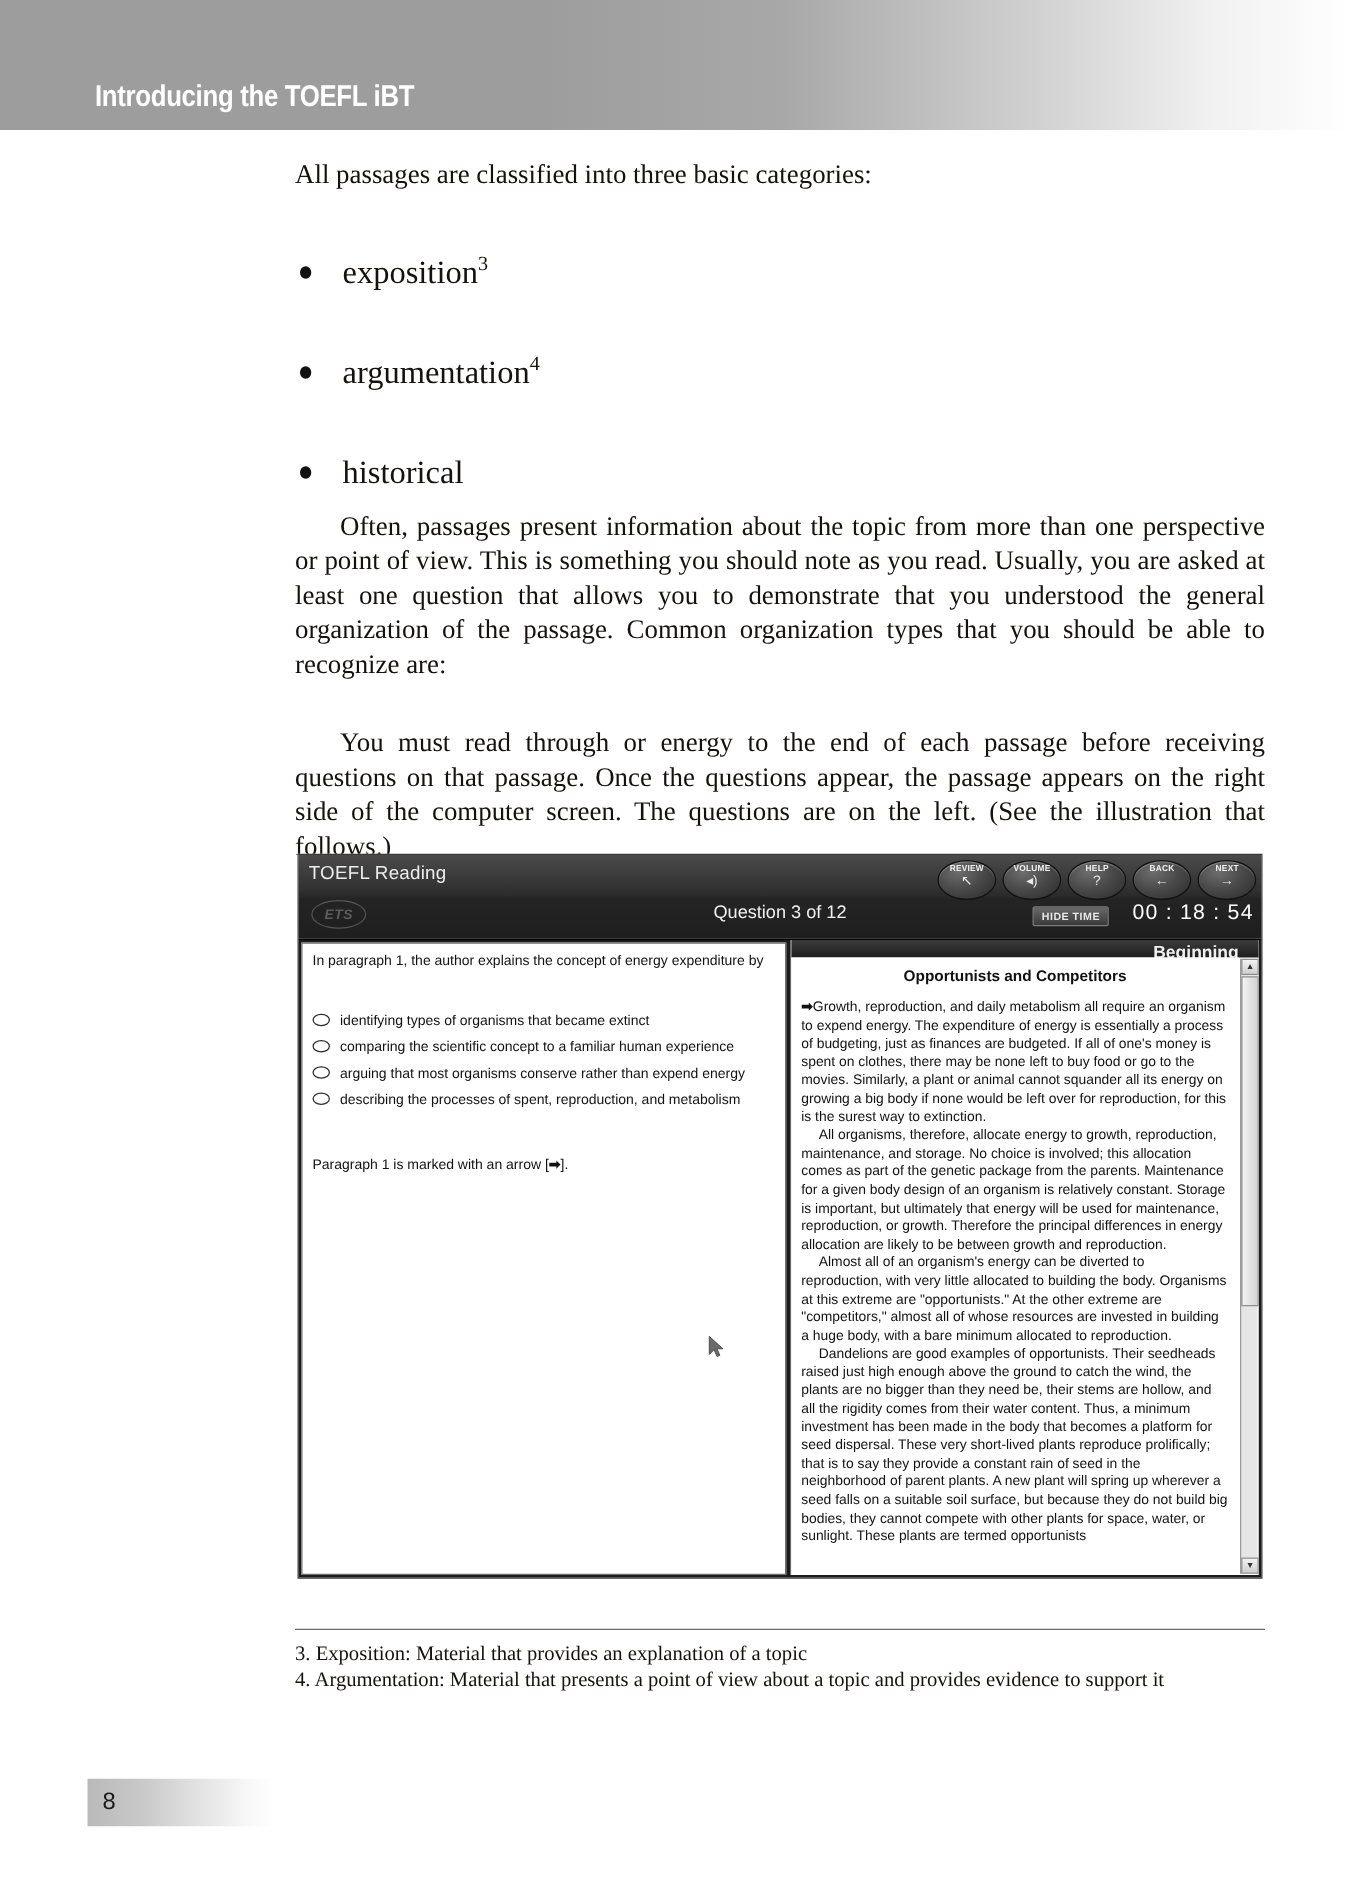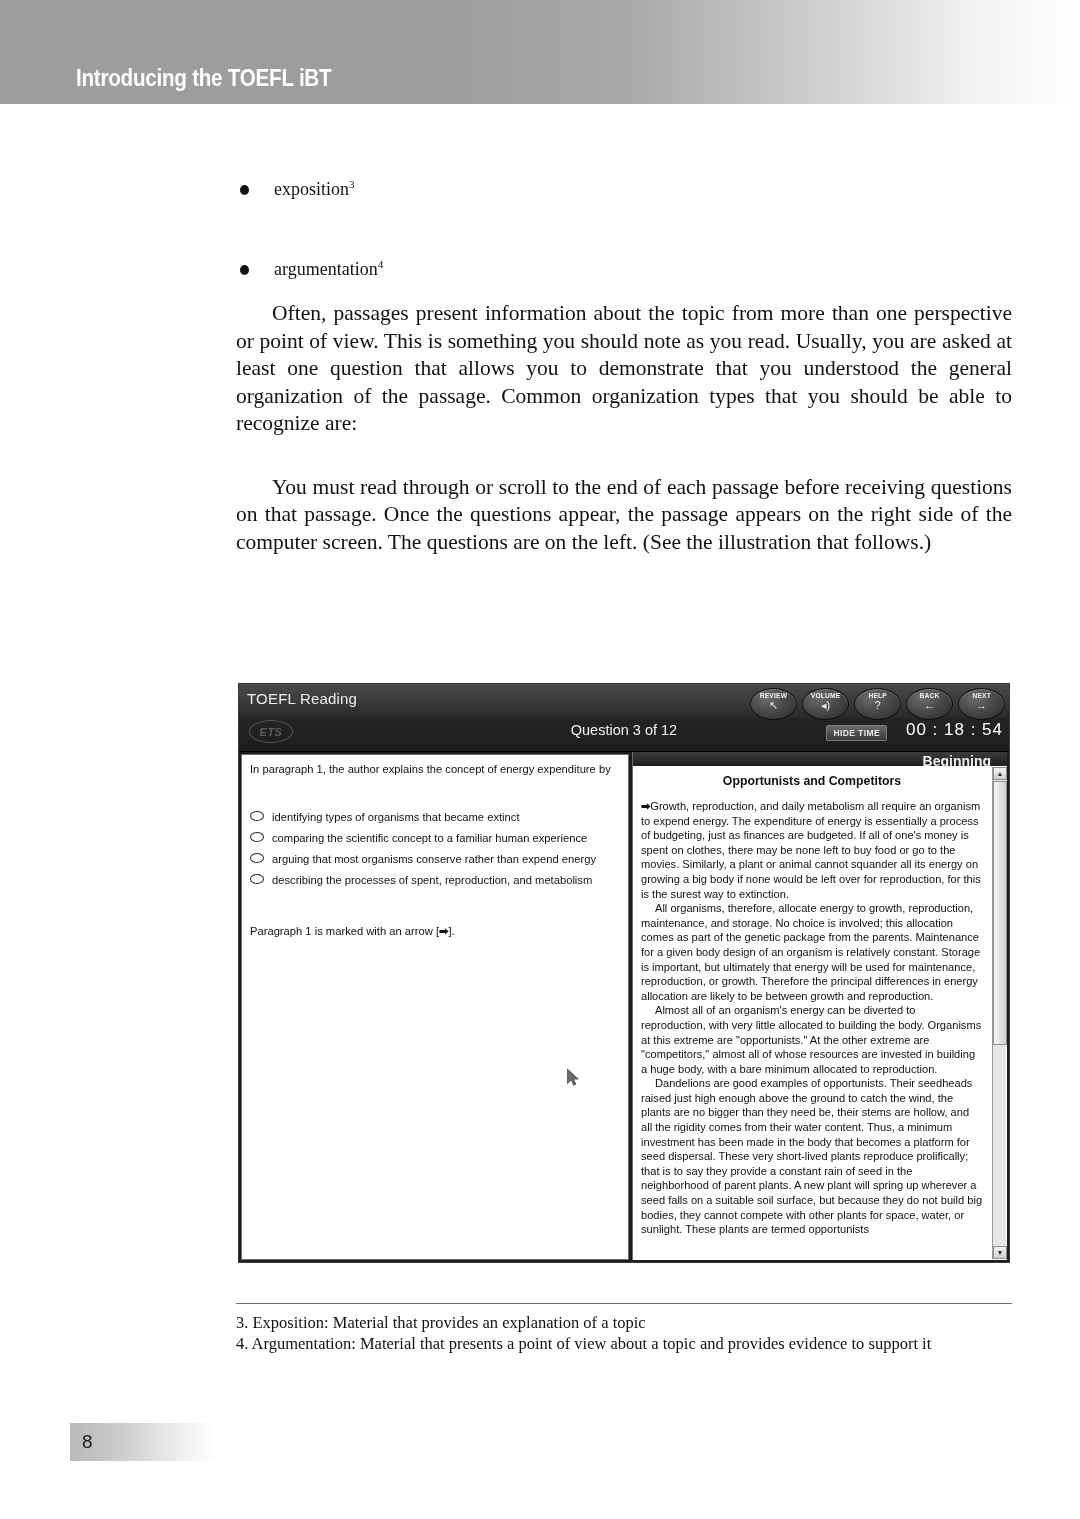--- a/index.html
+++ b/index.html
@@ -38,21 +38,21 @@
   }
   .para.indent { text-indent: 36px; }
   .para.lead { margin-bottom: 4px; }
   .gap-12 { height: 14px; }
   .gap-20 { height: 22px; }
 
   ul.bullets { list-style: none; margin: 6px 0 0 0; padding: 0; }
   ul.bullets li {
     position: relative;
     padding-left: 38px;
-    font-size: 18px;
+    font-size: 26px;
     line-height: 33px;
     color: #15110f;
     margin-top: 47px;
   }
   ul.bullets li .dot {
     position: absolute; left: 4px; top: 12px;
     width: 9px; height: 10px; border-radius: 50%;
     background: #111;
   }
   sup { font-size: 0.62em; vertical-align: super; line-height: 0; }
@@ -226,37 +226,41 @@
 <body>
 
 <div class="page">
 
   <div class="page-header">
     <div class="hdr-title">Introducing the TOEFL iBT</div>
   </div>
 
   <div class="content">
 
+    <p class="para lead">All passages are classified into three basic categories:</p>
 
     <ul class="bullets">
       <li>
         <span class="dot"></span><span>exposition</span><sup>3</sup>
       </li>
       <li>
         <span class="dot"></span><span>argumentation</span><sup>4</sup>
       </li>
+      <li>
+        <span class="dot"></span><span>historical</span>
+      </li>
     </ul>
 
     <div class="gap-12"></div>
     <p class="para indent">Often, passages present information about the topic from more than one perspective or point of view. This is something you should note as you read. Usually, you are asked at least one question that allows you to demonstrate that you understood the general organization of the passage. Common organization types that you should be able to recognize are:</p>
 
     <div class="gap-12"></div>
 
     <div class="gap-20"></div>
-    <p class="para indent">You must read through or scroll to the end of each passage before receiving questions on that passage. Once the questions appear, the passage appears on the right side of the computer screen. The questions are on the left. (See the illustration that follows.)</p>
+    <p class="para indent">You must read through or energy to the end of each passage before receiving questions on that passage. Once the questions appear, the passage appears on the right side of the computer screen. The questions are on the left. (See the illustration that follows.)</p>
   </div>
 
   <div class="figure">
 
     <div class="toolbar">
       <div class="tb-title">TOEFL Reading</div>
       <div class="ets-logo">ETS</div>
       <div class="q-counter">Question 3 of 12</div>
       <div class="hide-time">HIDE TIME</div>
       <div class="timer">00 : 18 : 54</div>

